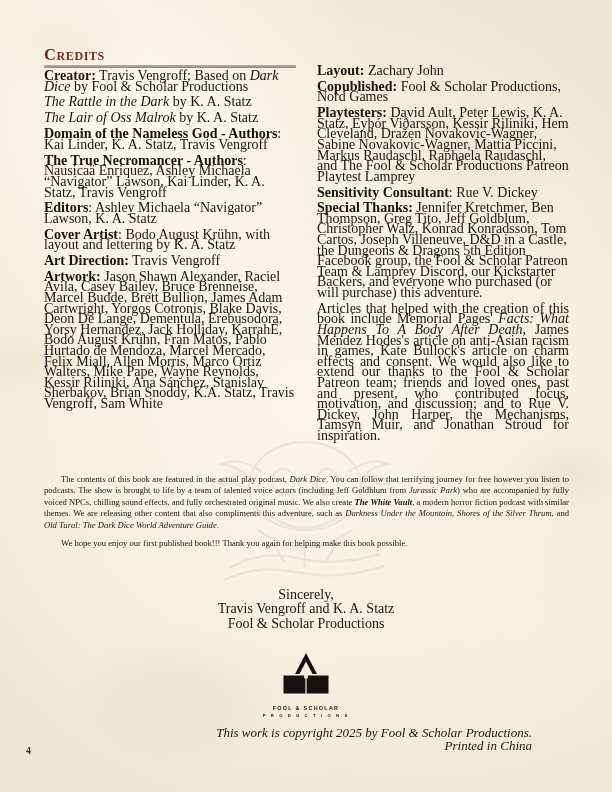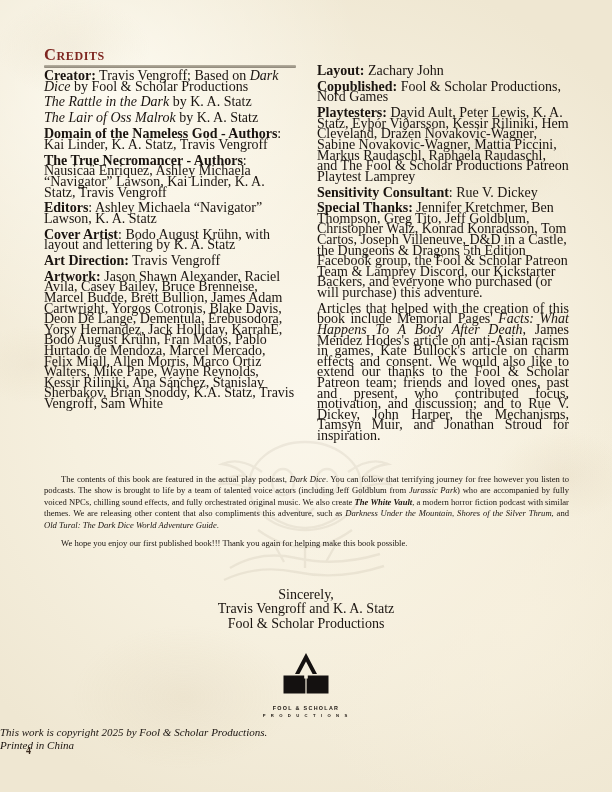--- a/index.html
+++ b/index.html
@@ -158,23 +158,23 @@
     letter-spacing: 2.1px;
     color: #1b1510;
   }
 
   
   .footer {
     position: absolute;
     left: 0;
     top: 726px;
     width: 532px;
-    text-align: left;
+    text-align: right;
     font-style: italic;
-    font-size: 11px;
+    font-size: 13px;
     line-height: 13px;
   }
 
   .page-number {
     position: absolute;
     left: 26px;
     top: 745px;
     font-family: "Liberation Serif", "DejaVu Serif", serif;
     font-weight: bold;
     font-size: 10px;

